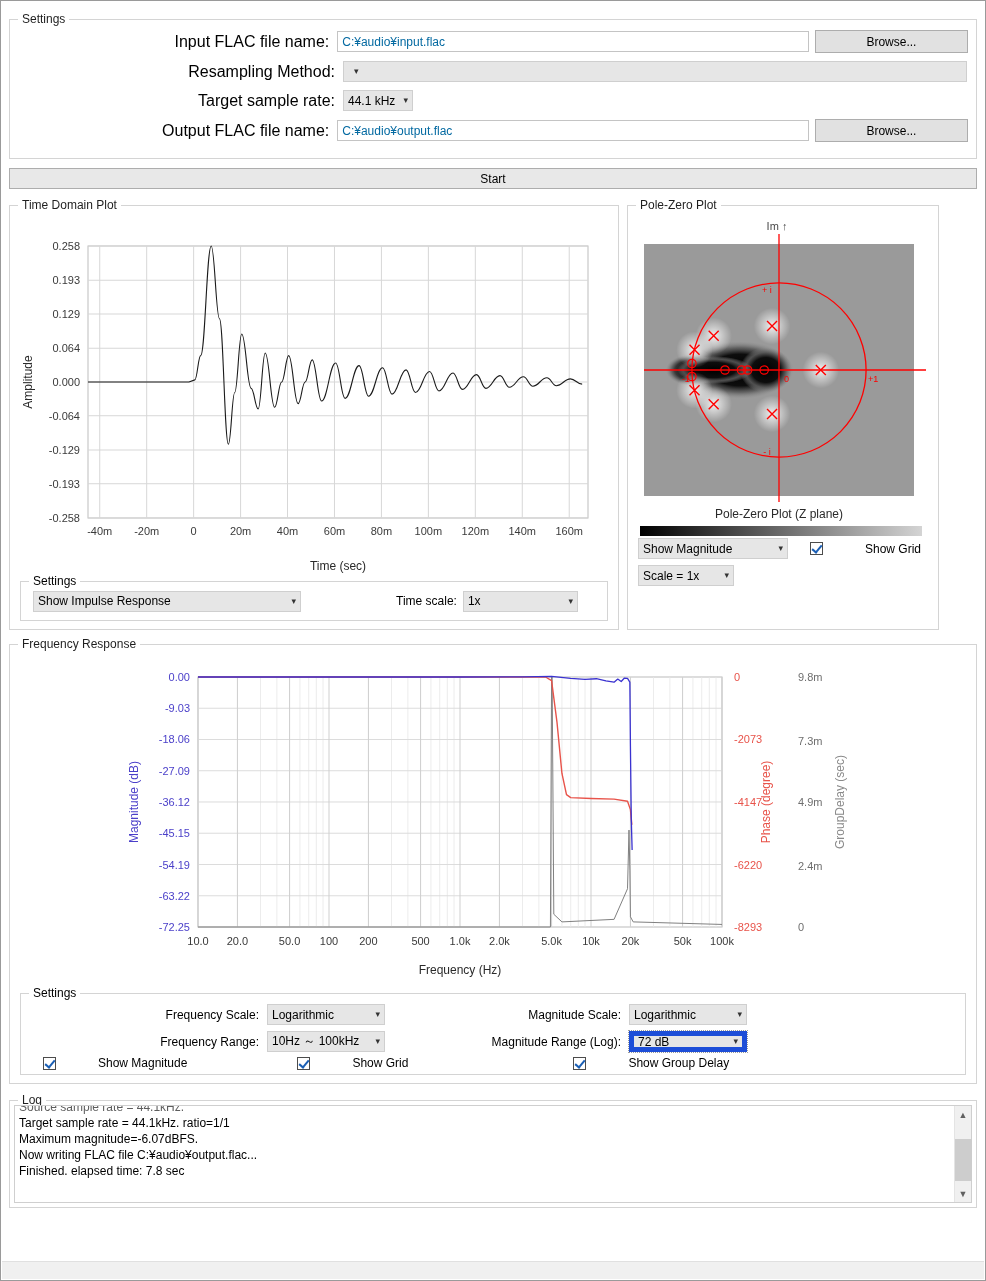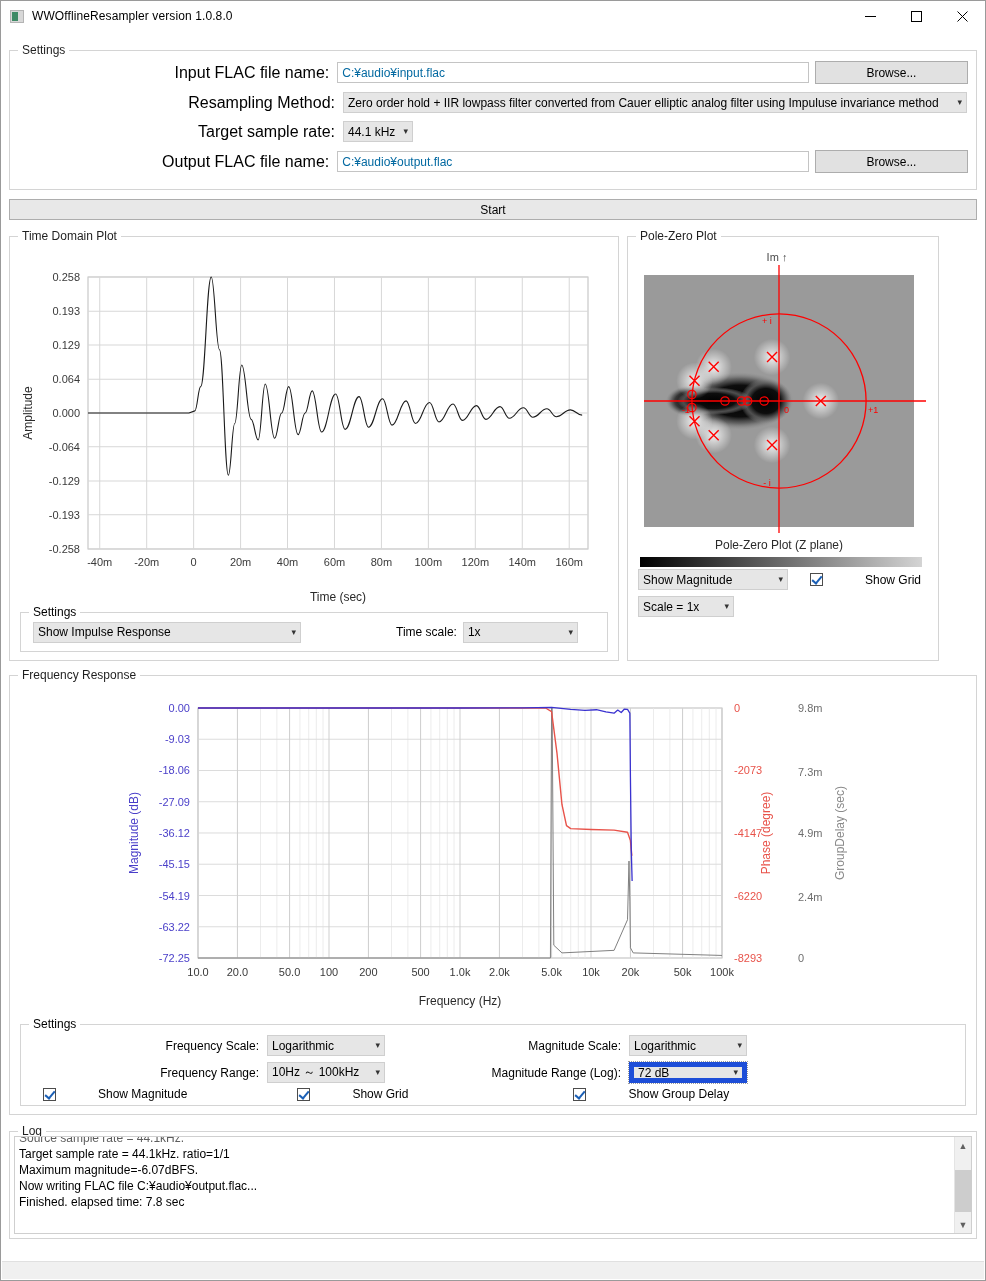--- a/index.html
+++ b/index.html
@@ -150,56 +150,33 @@
   .sb-arrow { height:17px; width:17px; display:flex; align-items:center; justify-content:center; color:#606060; font-size:9px;}
   .sb-track { flex:1; width:17px; position:relative; }
   .sb-thumb { position:absolute; left:0; right:0; top:25%; bottom:6%; background:#cdcdcd; }
   .statusbar { position:absolute; left:1px; right:1px; bottom:1px; height:18px; background:#f0f0f0; border-top:1px solid #e0e0e0;}
 </style>
 </head>
 <body>
 
 <div class="window">
 
-  <div class="titlebar">
-    <div class="title-icon"></div>
-    <div class="title-text">WWOfflineResampler version 1.0.8.0</div>
-    <div class="win-ctrls">
-      <div class="win-btn">
-        <svg width="11" height="11" viewBox="0 0 11 11">
-            <line x1="0" y1="5.5" x2="11" y2="5.5" stroke="#000" stroke-width="1"></line>
-          </svg>
-      </div>
-      <div class="win-btn">
-        <svg width="11" height="11" viewBox="0 0 11 11">
-            <rect x="0.5" y="0.5" width="10" height="10" fill="none" stroke="#000" stroke-width="1"></rect>
-          </svg>
-      </div>
-      <div class="win-btn">
-        <svg width="11" height="11" viewBox="0 0 11 11">
-            <line x1="0.5" y1="0.5" x2="10.5" y2="10.5" stroke="#000" stroke-width="1"></line>
-            <line x1="10.5" y1="0.5" x2="0.5" y2="10.5" stroke="#000" stroke-width="1"></line>
-          </svg>
-      </div>
-    </div>
-  </div>
 
   <div class="group" id="settings-group">
     <div class="legend">Settings</div>
 
     <div class="form-row">
       <div class="form-label">Input FLAC file name:</div>
       <div class="textbox" id="input-file">C:¥audio¥input.flac</div>
       <div class="btn browse">Browse...</div>
     </div>
 
     <div class="form-row">
       <div class="form-label">Resampling Method:</div>
       <div class="combo" id="resample-combo">
-        <span class="cval">Zero order hold + IIR lowpass filter converted from Cauer elliptic analog filter using Impuluse invariance method</span>
         <span class="carrow">▾</span>
       </div>
     </div>
 
     <div class="form-row">
       <div class="form-label">Target sample rate:</div>
       <div class="combo" id="rate-combo">
         <span class="cval">44.1 kHz</span>
         <span class="carrow">▾</span>
       </div>

